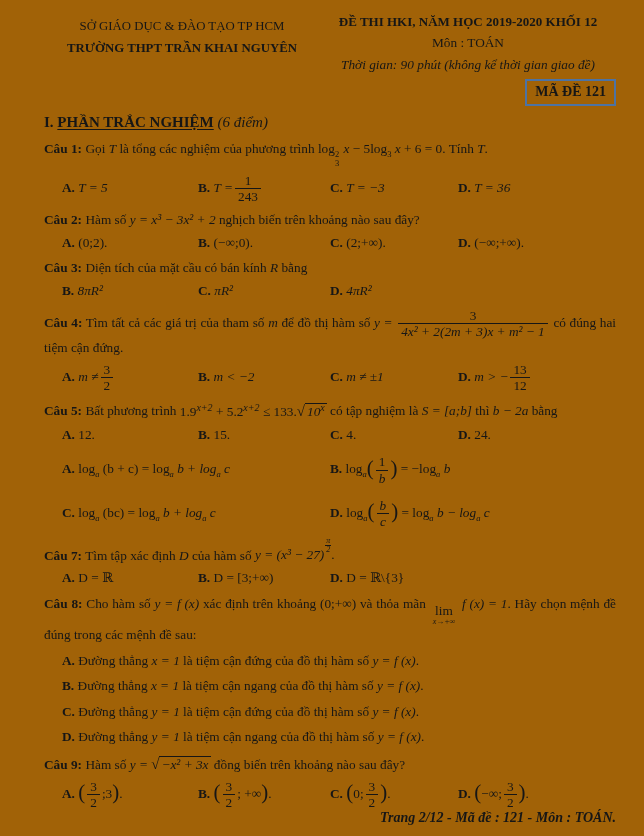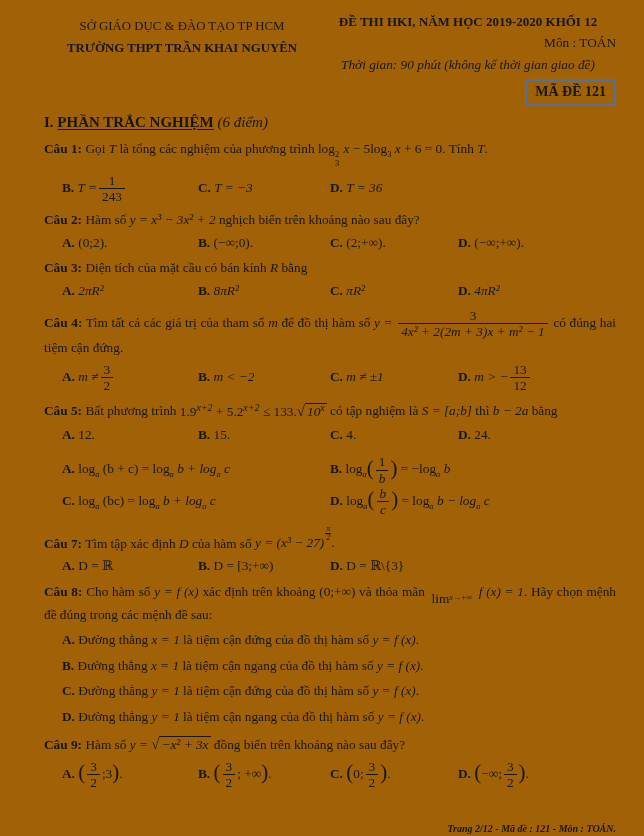--- a/index.html
+++ b/index.html
@@ -11,63 +11,63 @@
     color:var(--ink); font-size:13.3px; line-height:1.4; overflow:hidden;
     padding:13px 28px 0 44px;
   }
   
   .hdr { display:flex; }
   .hdr-left { width:276px; text-align:center; padding-top:5px; }
   .hdr-left .l1 { font-size:12.8px; }
   .hdr-left .l2 { font-size:12.8px; font-weight:bold; margin-top:4px; }
   .hdr-right { flex:1; text-align:center; }
   .hdr-right .r1 { font-size:13px; font-weight:bold; }
-  .hdr-right .r2 { margin-top:3px;text-align:right; }
+  .hdr-right .r2 { margin-top:3px; }
   .hdr-right .r3 { margin-top:3px; font-style:italic; }
   .code-row { text-align:right; margin-top:5px; }
   .code-box { display:inline-block; border:2px solid var(--box_border); padding:1px 8px 2px; font-weight:bold; font-size:14px;text-align:center; }
   
   .sect { margin-top:6px; font-size:15px; }
   .sect .num { font-weight:bold; }
   .sect .ttl { font-weight:bold; text-decoration:underline; text-underline-offset:2px; }
   .sect .pts { font-style:italic; }
   
   .qp { margin:7px 0 0 0; text-align:justify; }
   .bl { font-weight:bold; }
   .mi { font-style:italic; }
   .mu { font-style:normal; }
   .opts { display:grid; align-items:center; margin:4px 0 0 18px; }
   .o4 { grid-template-columns:136px 132px 128px auto; }
-  .o2 { grid-template-columns:268px auto; margin-top:10px; }
+  .o2 { grid-template-columns:268px auto; row-gap:12px; margin-top:10px; }
   .opt { white-space:nowrap; }
   
   .frac { display:inline-block; text-align:center; vertical-align:middle; line-height:1.15; margin:0 2px; }
   .fn,.fd { display:block; padding:0 3px; }
   .fd { border-top:1px solid var(--ink); }
   
   .ss { display:inline-flex; flex-direction:column; font-size:8.5px; line-height:1.1; vertical-align:-4px; margin-right:1px; }
   .sb { font-size:8.5px; }
   .sp { font-size:10px; font-style:italic; }
   
   .sqrt { white-space:nowrap; }
   .rad { font-size:15px; }
   .sqb { border-top:1.2px solid var(--ink); padding:0 2px; font-style:italic; }
   
   .efrac { display:inline-block; font-size:8px; line-height:1.1; text-align:center; vertical-align:7px; font-style:italic; margin-left:1px; }
   .efn,.efd { display:block; padding:0 1px; }
   .efd { border-top:1px solid var(--ink); }
   
-  .lim { display:inline-flex; align-items:center; line-height:1.05; vertical-align:-7px; margin:0 3px;font-family:Liberation Serif, serif; }
+  .lim { display:inline-flex; flex-direction:column; align-items:center; line-height:1.05; vertical-align:-7px; margin:0 3px;font-family:Liberation Serif, serif; }
   .lim .lb { font-size:8px; font-style:italic; }
   
   .bp { font-size:21px; line-height:1; vertical-align:middle; position:relative; top:-2px; }
   
   .q8line { margin:7px 0 0 18px; }
   
-  .foot { position:absolute; right:28px; bottom:0; font-weight:bold; font-style:italic; font-size:10px; }
+  .foot { position:absolute; right:28px; bottom:8px; font-weight:bold; font-style:italic; font-size:14px; }
 </style>
 </head>
 <body>
 
 <div class="page">
 
   <div class="hdr">
     <div class="hdr-left">
       <div class="l1">SỞ GIÁO DỤC &amp; ĐÀO TẠO TP HCM</div>
       <div class="l2">TRƯỜNG THPT TRẦN KHAI NGUYÊN</div>
@@ -98,20 +98,21 @@
             <span>2</span>
             <span>3</span>
           </span>
         <i class="mi">x</i>
         <span>− 5log</span><sub class="sb">3</sub>
         <i class="mi">x</i>
         <span>+ 6 = 0</span></span><span>. Tính</span>
       <i class="mi">T</i><span>.</span>
     </p>
     <div class="opts o4">
+      <span class="opt"><b class="bl">A.</b> <span class="mi">T = 5</span></span>
       <span class="opt"><b class="bl">B.</b> <span class="mi">T =</span><span class="frac"><span class="fn">1</span><span class="fd">243</span></span></span>
       <span class="opt"><b class="bl">C.</b> <span class="mi">T = −3</span></span>
       <span class="opt"><b class="bl">D.</b> <span class="mi">T = 36</span></span>
     </div>
   </div>
 
   <div>
     <p class="qp">
       <b class="bl">Câu 2:</b>
       <span>Hàm số</span>
@@ -127,21 +128,20 @@
   </div>
 
   <div>
     <p class="qp">
       <b class="bl">Câu 3:</b>
       <span>Diện tích của mặt cầu có bán kính</span>
       <i class="mi">R</i>
       <span>bằng</span>
     </p>
     <div class="opts o4">
-      <span class="opt"><b class="bl">A.</b> <span class="mi">2πR²</span></span>
       <span class="opt"><b class="bl">B.</b> <span class="mi">8πR²</span></span>
       <span class="opt"><b class="bl">C.</b> <span class="mi">πR²</span></span>
       <span class="opt"><b class="bl">D.</b> <span class="mi">4πR²</span></span>
     </div>
   </div>
 
   <div>
     <p class="qp">
       <b class="bl">Câu 4:</b>
       <span>Tìm tất cả các giá trị của tham số</span>

